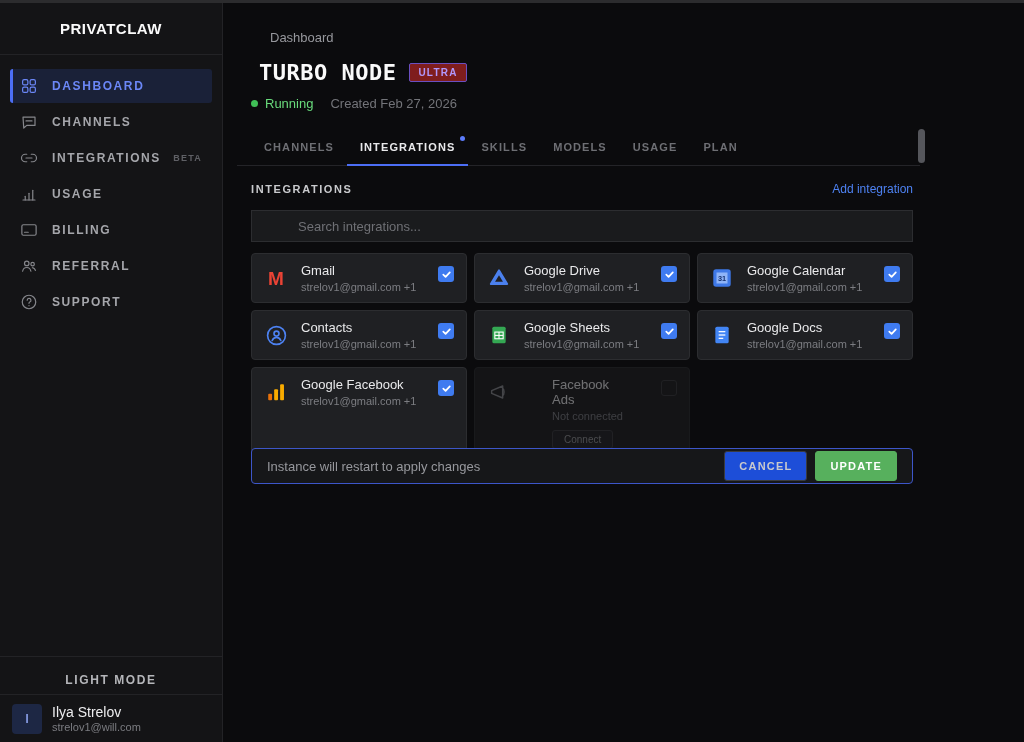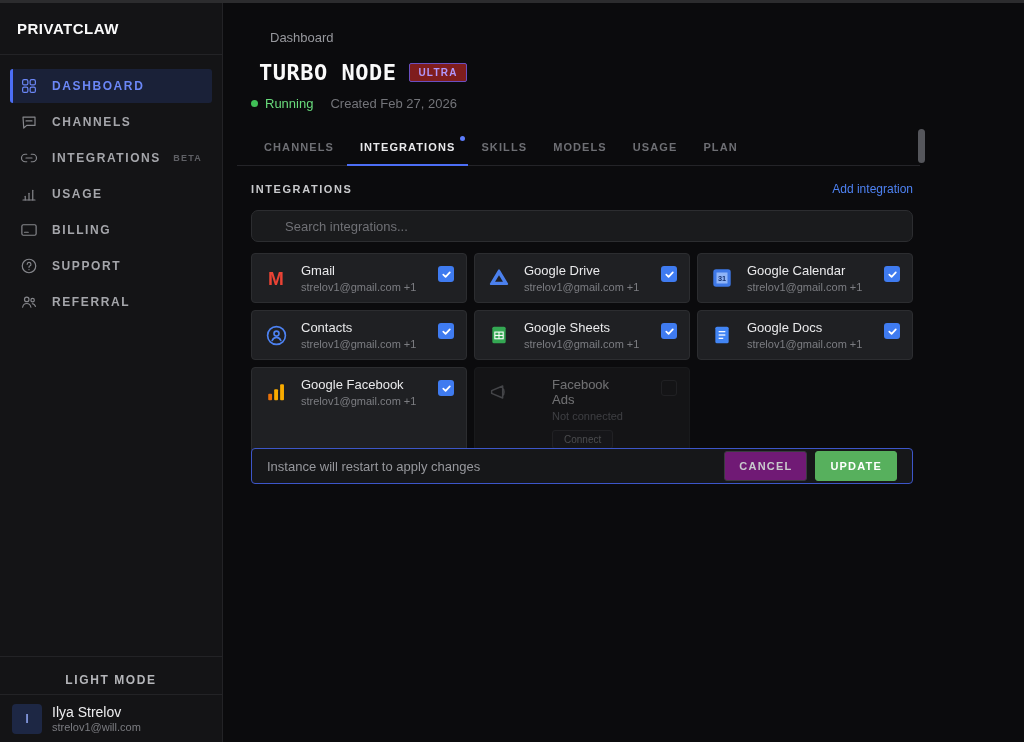--- a/index.html
+++ b/index.html
@@ -3,21 +3,21 @@
 <meta charset="utf-8">
 <style>
   * { margin:0; padding:0; box-sizing:border-box; }
   html,body { width:1024px; height:742px; overflow:hidden; background:#0b0b0d;
     font-family:"Liberation Sans", sans-serif; }
   .topstrip { position:absolute; left:0; top:0; width:1024px; height:3px; background:#2c2c2e; }
 
   
   .sidebar { position:absolute; left:0; top:3px; width:223px; height:739px;
     background:#141416; border-right:1px solid #232326; }
-  .logo { padding:17px 17px 16px; border-bottom:1px solid #232326; }
+  .logo { padding:17px 17px 16px; border-bottom:1px solid #232326;text-align:center; }
   .logo span { color:#fafafa; font-size:15px; font-weight:800; letter-spacing:.5px; }
   .nav { padding-top:12px; }
   .nav-item { position:relative; height:34px; margin:2px 10px; border-radius:3px;
     display:flex; align-items:center; padding:0 10px; cursor:pointer; }
   .nav-item .nav-icon { width:18px; height:18px; color:#85868b; display:flex; margin-right:14px; }
   .nav-item .nav-label { font-size:12px; font-weight:700; letter-spacing:1.6px; color:#a5a6ab; }
   .nav-item.active { background:#1a2138; }
   .nav-item.active .nav-label, .nav-item.active .nav-icon { color:#6b87f7; }
   .nav-item .bar { position:absolute; left:0; top:0; bottom:0; width:3px; background:#4c6ef5;
     border-radius:3px 0 0 3px; }
@@ -65,22 +65,22 @@
   .scrollthumb { position:absolute; left:695px; top:126px; width:7px; height:34px;
     border-radius:4px; background:#55565b; cursor:pointer; }
 
   .section-row { position:absolute; left:28px; top:179px; width:662px; display:flex;
     align-items:center; justify-content:space-between; }
   .section-title { font-size:11px; font-weight:700; letter-spacing:1.6px; color:#c9cacd; }
   .add-link { display:flex; align-items:center; gap:5px; color:#4e82f2; font-size:12px; cursor:pointer; }
   .add-link .plus { width:12px; height:12px; display:flex; }
 
   .searchbar { position:absolute; left:28px; top:207px; width:662px; height:32px;
-    background:#1a1b1d; border:1px solid #2c2d30; border-radius:7px; display:flex; align-items:center;
-    padding:0 11px; }
+    background:#1a1b1d; border:1px solid #2c2d30; border-radius:0; display:flex; align-items:center;
+    padding:0 24px; }
   .searchbar .mag { width:14px; height:14px; color:#6f7075; display:flex; margin-right:8px; }
   .searchbar input { flex:1; background:transparent; border:none; outline:none; color:#d6d7da;
     font-size:13px; font-family:"Liberation Sans", sans-serif; }
   .searchbar input::placeholder { color:#6f7075; }
 
   .grid { position:absolute; left:28px; top:250px; width:662px; display:grid;
     grid-template-columns:repeat(3,1fr); gap:7px; }
   .card { background:#1f2023; border:1px solid #2c2d30; border-radius:4px; padding:9px 12px;
     display:flex; align-items:flex-start; min-height:49px; cursor:pointer; }
   .card.disabled { opacity:.45;gap:28px; }
@@ -98,21 +98,21 @@
   .gmail-m { color:#ea4335; font-weight:800; font-size:19px; line-height:1;
     font-family:"Liberation Sans", sans-serif; }
 
   .footerbar { position:absolute; left:28px; top:445px; width:662px; height:36px;
     background:#161719; border:1px solid #3d56c9; border-radius:4px; display:flex;
     align-items:center; padding:0 15px; }
   .footer-msg { font-size:13px; color:#97989d; }
   .footer-btns { margin-left:auto; display:flex; gap:8px; }
   .btn { font-size:11px; font-weight:700; letter-spacing:1.2px; padding:8px 14px;
     border-radius:3px; cursor:pointer; font-family:"Liberation Sans", sans-serif; }
-  .btn-cancel { background:#701a75; border:1px solid #3a3b3f; color:#c9cacd; }
+  .btn-cancel { background:#1d4ed8; border:1px solid #3a3b3f; color:#c9cacd; }
   .btn-update { background:#57b05d; border:1px solid #57b05d; color:#ffffff; }
 </style>
 </head>
 <body>
 
 <div class="topstrip"></div>
 
 <div class="sidebar">
   <div class="logo">
     <span>PRIVATCLAW</span>
@@ -166,37 +166,37 @@
           <svg viewBox="0 0 24 24" width="100%" height="100%" fill="none" stroke="currentColor" stroke-width="1.6" stroke-linecap="round" stroke-linejoin="round">
             <rect x="2.5" y="5" width="19" height="14" rx="2"></rect>
             <line x1="6" y1="15" x2="11" y2="15"></line>
           </svg>
         </span>
         <span class="nav-label">BILLING</span>
       </div>
       <div class="nav-item">
         <span class="nav-icon">
           <svg viewBox="0 0 24 24" width="100%" height="100%" fill="none" stroke="currentColor" stroke-width="1.6" stroke-linecap="round" stroke-linejoin="round">
-            <circle cx="12" cy="12" r="9"></circle>
-            <path d="M9.6 9.6a2.5 2.5 0 1 1 3.4 2.4c-.8.4-1 1-1 1.8"></path>
-            <line x1="12" y1="16.8" x2="12" y2="16.9"></line>
-          </svg>
-        </span>
-        <span class="nav-label">SUPPORT</span>
-      </div>
-      <div class="nav-item">
-        <span class="nav-icon">
-          <svg viewBox="0 0 24 24" width="100%" height="100%" fill="none" stroke="currentColor" stroke-width="1.6" stroke-linecap="round" stroke-linejoin="round">
             <circle cx="9" cy="8.5" r="3"></circle>
             <path d="M3.5 19c.6-3.2 2.7-5 5.5-5s4.9 1.8 5.5 5"></path>
             <circle cx="16.8" cy="9.5" r="2.3"></circle>
             <path d="M16.5 14.3c2.2.2 3.6 1.6 4 3.7"></path>
           </svg>
         </span>
         <span class="nav-label">REFERRAL</span>
+      </div>
+      <div class="nav-item">
+        <span class="nav-icon">
+          <svg viewBox="0 0 24 24" width="100%" height="100%" fill="none" stroke="currentColor" stroke-width="1.6" stroke-linecap="round" stroke-linejoin="round">
+            <circle cx="12" cy="12" r="9"></circle>
+            <path d="M9.6 9.6a2.5 2.5 0 1 1 3.4 2.4c-.8.4-1 1-1 1.8"></path>
+            <line x1="12" y1="16.8" x2="12" y2="16.9"></line>
+          </svg>
+        </span>
+        <span class="nav-label">SUPPORT</span>
       </div>
     </div>
   <div class="sidebar-bottom">
     <div class="lightmode">
       <span class="sun"></span>
       <span class="lbl">LIGHT MODE</span>
     </div>
     <div class="userrow">
       <div class="avatar">I</div>
       <div class="userinfo">

